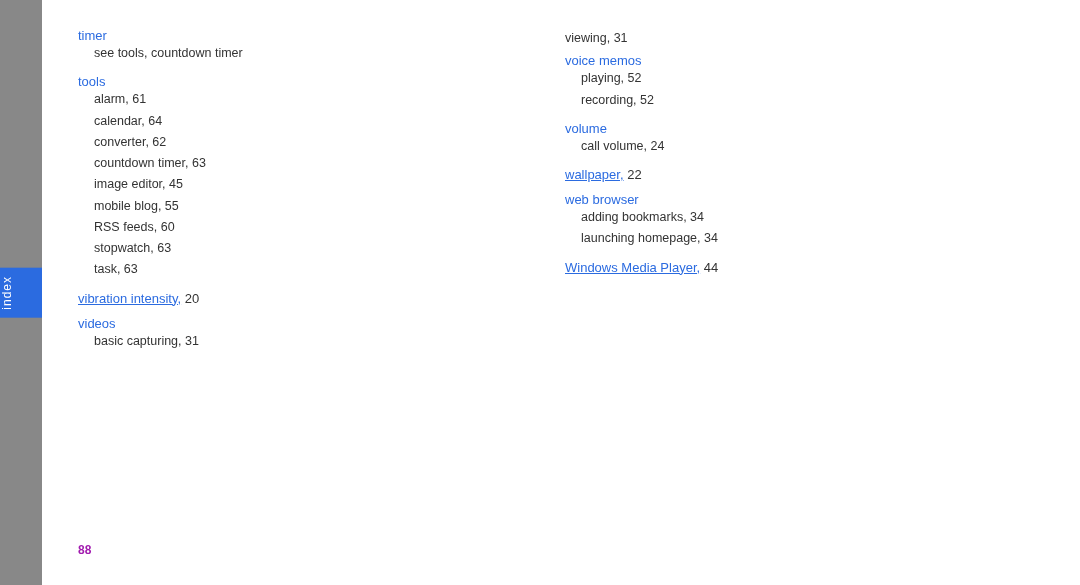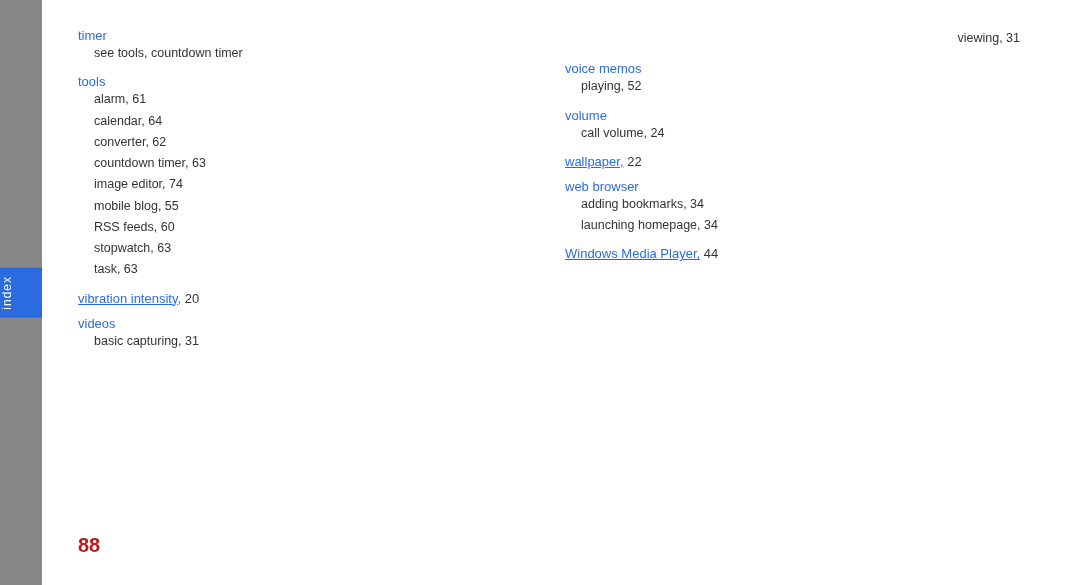--- a/index.html
+++ b/index.html
@@ -73,34 +73,33 @@
       display: inline;
       text-decoration: underline;
     }
 
     .index-inline-number {
       color: #333;
       font-size: 13px;
     }
 
     .page-number {
-      font-size: 20px;
+      font-size: 12px;
       font-weight: bold;
-      color: #b91c1c;
+      color: #a21caf;
       margin-top: auto;
       padding-top: 20px;
     }
 
     .entry-block {
       margin-bottom: 10px;
     }
 
     .entry-block-tight {
-      margin-bottom: 12px;
-      text-align: right;
+      margin-bottom: 4px;
     }
   </style>
 </head>
 <body>
 
 <div class="sidebar">
   <div class="sidebar-tab">index</div>
 </div>
 
 <div class="content">
@@ -112,21 +111,21 @@
         <div class="index-heading">timer</div>
         <div class="index-subitem">see tools, countdown timer</div>
       </div>
 
       <div class="entry-block">
         <div class="index-heading">tools</div>
         <div class="index-subitem">alarm,  61</div>
         <div class="index-subitem">calendar,  64</div>
         <div class="index-subitem">converter,  62</div>
         <div class="index-subitem">countdown timer,  63</div>
-        <div class="index-subitem">image editor,  74</div>
+        <div class="index-subitem">image editor,  45</div>
         <div class="index-subitem">mobile blog,  55</div>
         <div class="index-subitem">RSS feeds,  60</div>
         <div class="index-subitem">stopwatch,  63</div>
         <div class="index-subitem">task,  63</div>
       </div>
 
       <div class="entry-block">
         <span class="index-inline">vibration intensity,</span><span class="index-inline-number">  20</span>
       </div>
 
@@ -139,20 +138,21 @@
 
     <div class="column">
 
       <div class="entry-block-tight">
         <div class="index-subitem" style="padding-left:0;">viewing,  31</div>
       </div>
 
       <div class="entry-block">
         <div class="index-heading">voice memos</div>
         <div class="index-subitem">playing,  52</div>
+        <div class="index-subitem">recording,  52</div>
       </div>
 
       <div class="entry-block">
         <div class="index-heading">volume</div>
         <div class="index-subitem">call volume,  24</div>
       </div>
 
       <div class="entry-block">
         <span class="index-inline">wallpaper,</span><span class="index-inline-number">  22</span>
       </div>

